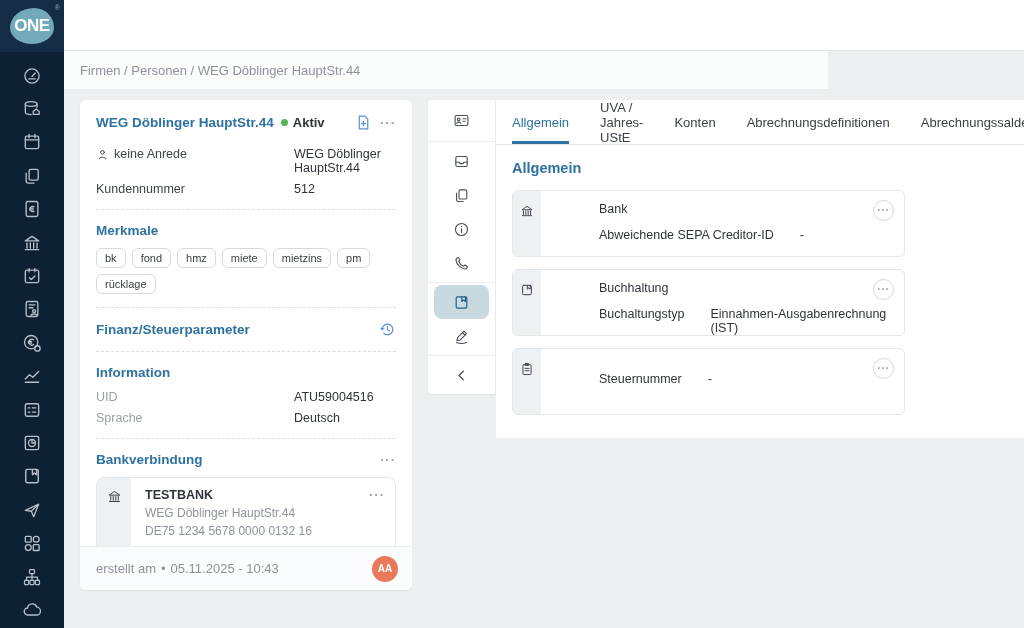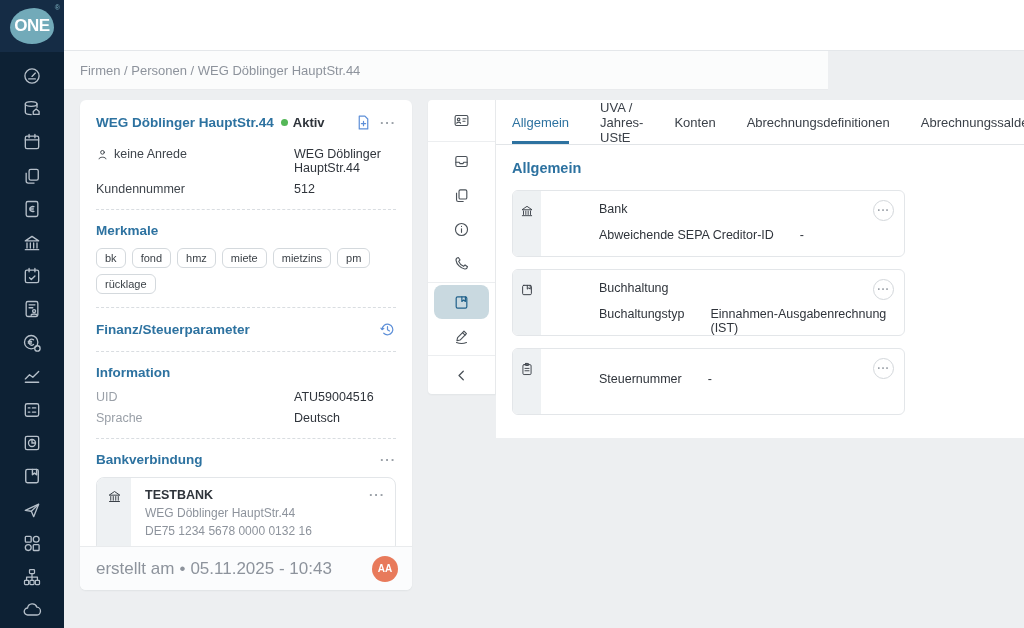--- a/index.html
+++ b/index.html
@@ -45,21 +45,21 @@
   .hist-btn { color:#5d8fd8; }
   
   .bank-card { border:1px solid #e3e6e9; border-radius:8px; display:flex; overflow:hidden; min-height:68px; }
   .bank-strip { width:34px; background:#eef1f3; display:flex; justify-content:center; padding-top:11px; flex-shrink:0; }
   .bank-strip svg { width:15px; height:15px; color:#3a4047; }
   .bank-content { flex:1; padding:10px 12px 10px 14px; position:relative; }
   .bank-name { font-size:12.5px; font-weight:bold; color:#2f343b; margin-bottom:4px; }
   .bank-line { font-size:12px; color:#8d939c; margin-bottom:4px; }
   .bank-more { position:absolute; top:10px; right:10px; }
   .pc-footer { position:absolute; left:0; right:0; bottom:0; height:44px; background:#fbfcfd; border-top:1px solid #e9ebed; display:flex; align-items:center; justify-content:space-between; padding:0 14px 0 16px; }
-  .footer-meta { font-size:17px; color:#8d939c; display:flex; gap:5px; align-items:flex-end; }
+  .footer-meta { font-size:13px; color:#8d939c; display:flex; gap:5px; align-items:flex-end; }
   .avatar { width:26px; height:26px; border-radius:50%; background:#e87a5b; color:#fff; font-size:10px; font-weight:bold; display:flex; align-items:center; justify-content:center; cursor:pointer; }
 
   
   .rail { position:absolute; left:428px; top:100px; width:68px; height:294px; background:#ffffff; border-right:1px solid #e7e9eb; border-radius:4px 0 0 4px; box-shadow:0 1px 2px rgba(20,30,40,.05); }
   .rail-section { border-bottom:1px solid #eceef0; padding:2px 0; }
   .rail-section:last-child { border-bottom:none; }
   .rail-item { height:34px; margin:0 6px; border-radius:8px; display:flex; align-items:center; justify-content:center; color:#4a5158; cursor:pointer; }
   .rail-item svg { width:17px; height:17px; }
   .rail-item.selected { background:#c9d9e0; color:#20618a; }
   .rail-item.top { height:37px; }

